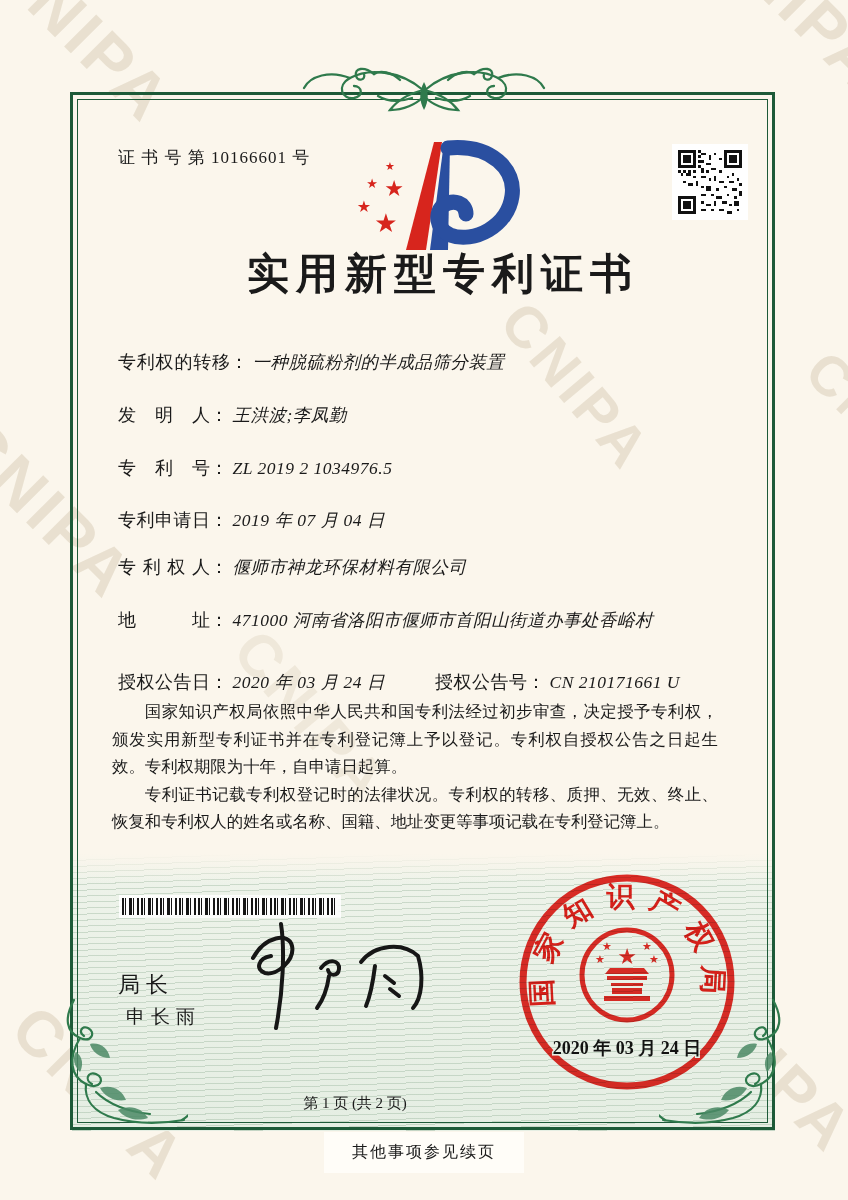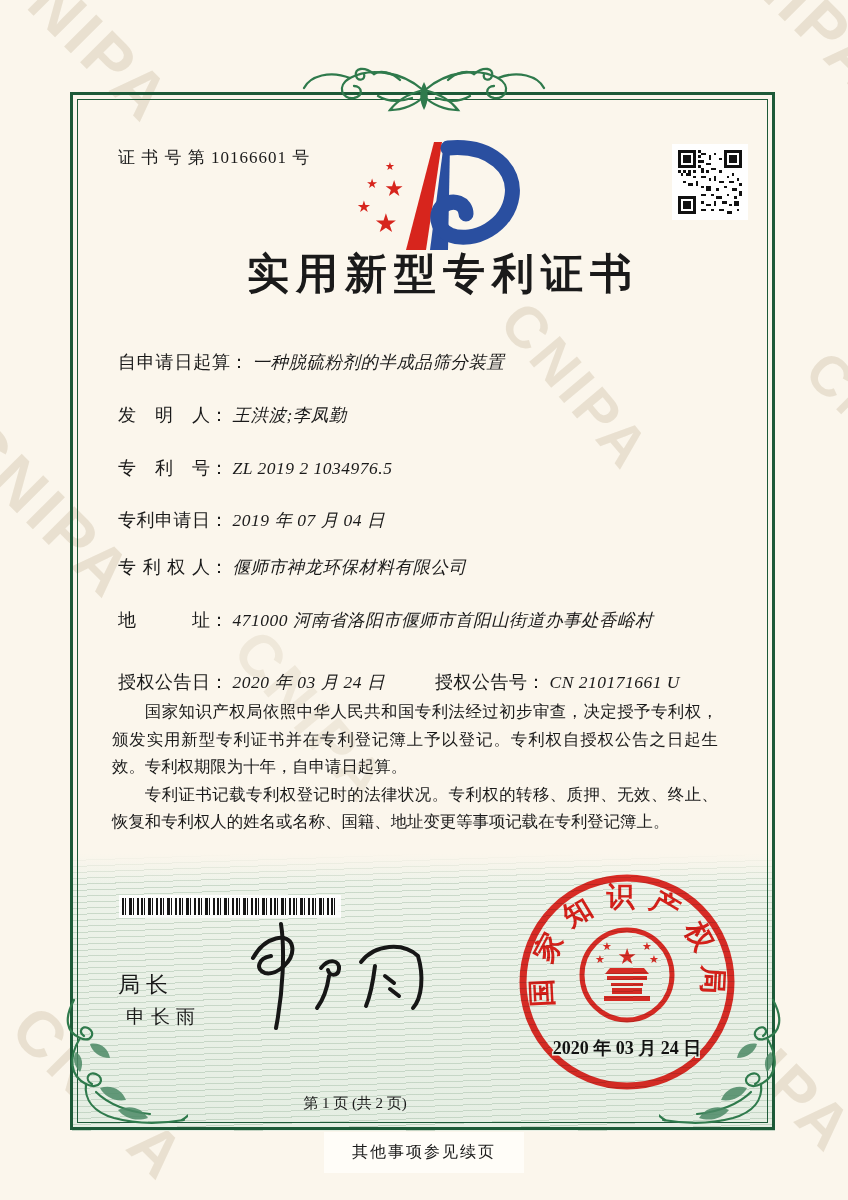--- a/index.html
+++ b/index.html
@@ -188,21 +188,21 @@
         <path d="M9 14h1v1h-1z M11 14h2v2h-2z M15 15h1v1h-1z M18 14h1v1h-1z M21 15h2v1h-2z M9 17h2v1h-2z M13 17h1v1h-1z M15 18h2v1h-2z M19 17h1v1h-1z M22 18h1v1h-1z M24 16h1v2h-1z"></path>
         <path d="M9 20h1v1h-1z M11 21h2v1h-2z M14 20h1v2h-1z M17 20h2v1h-2z M20 21h1v1h-1z M22 20h2v2h-2z M9 23h2v1h-2z M13 23h1v1h-1z M16 23h2v1h-2z M19 24h2v1h-2z M23 23h1v1h-1z"></path>
       </g>
     </svg>
   </div>
 
   <div class="title">实用新型专利证书</div>
 
   <div class="fields">
     <div class="frow" style="top:0">
-      <span class="flabel wide">自申请日起算</span><span>：</span>
+      <span class="flabel wide">专利权的转移</span><span>：</span>
       <span class="fvalue">一种脱硫粉剂的半成品筛分装置</span>
     </div>
     <div class="frow" style="top:53px">
       <span class="flabel">发明人</span><span>：</span>
       <span class="fvalue">王洪波;李凤勤</span>
     </div>
     <div class="frow" style="top:106px">
       <span class="flabel">专利号</span><span>：</span>
       <span class="fvalue">ZL 2019 2 1034976.5</span>
     </div>

